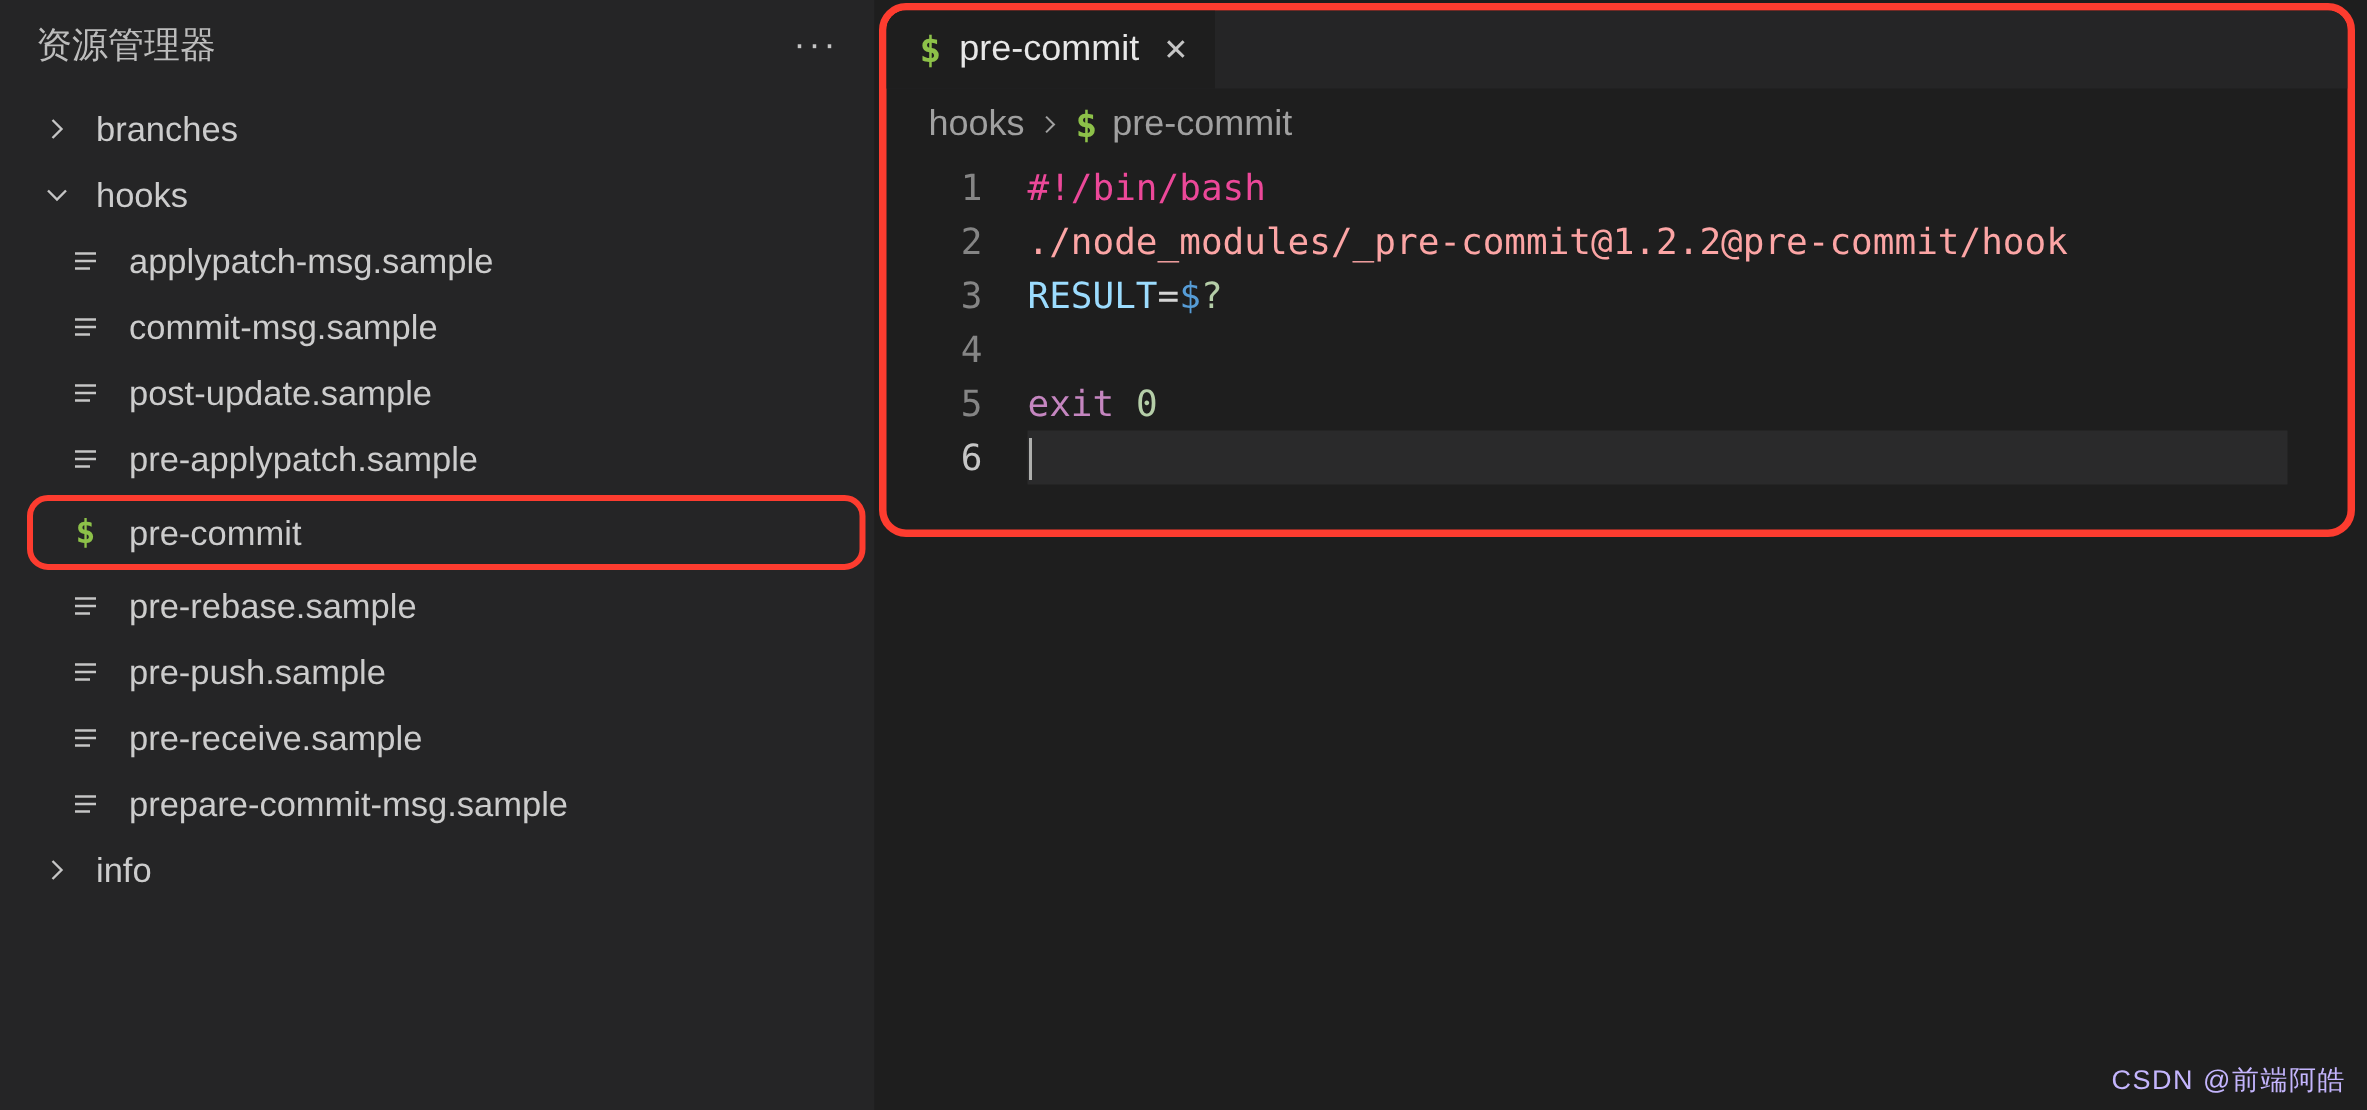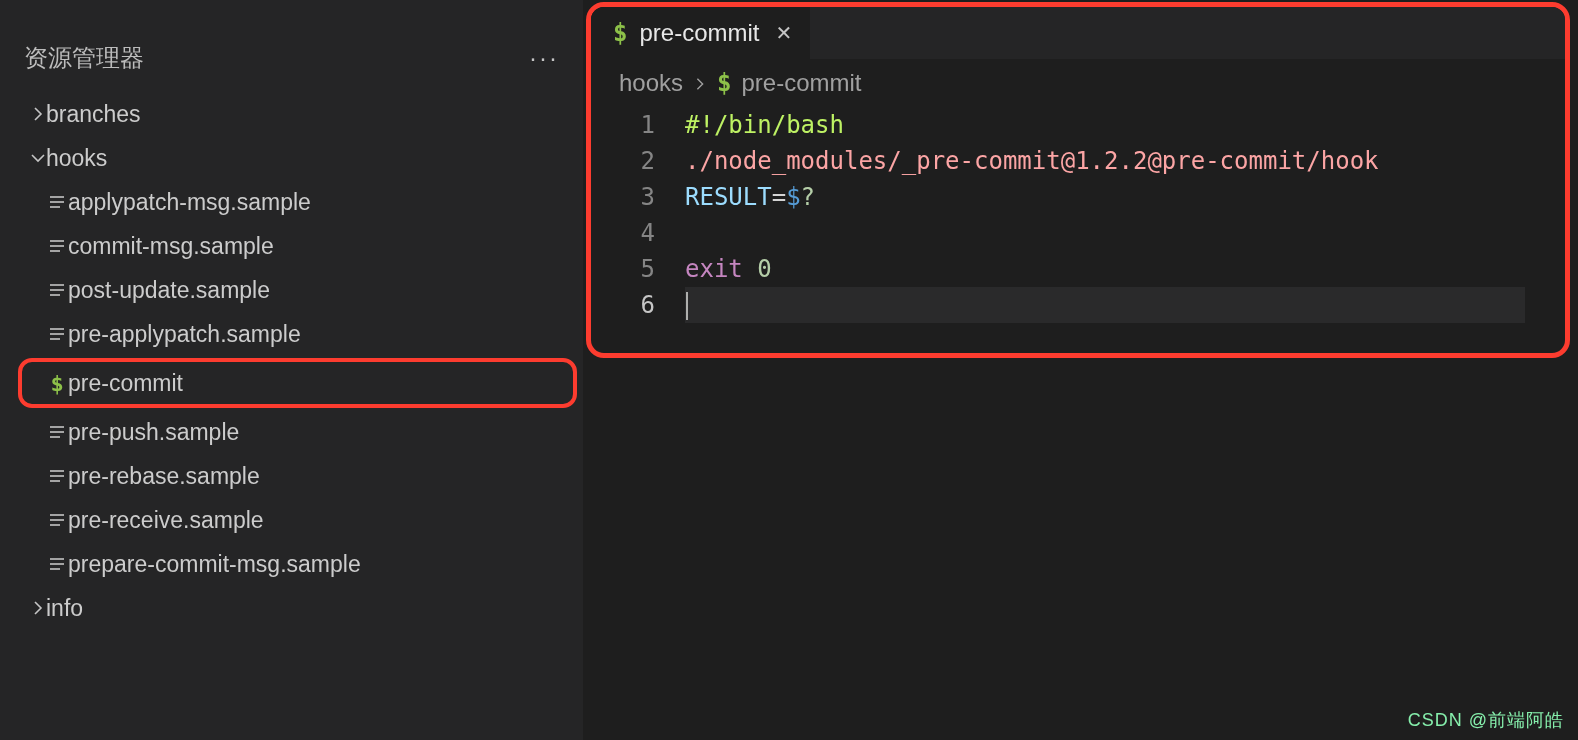--- a/index.html
+++ b/index.html
@@ -20,33 +20,32 @@
       flex-direction: column;
       padding-top: 8px;
     }
     .explorer-header {
       display: flex;
       align-items: center;
       justify-content: space-between;
       padding: 6px 18px 18px 24px;
       font-size: 24px;
       color: #bcbcbc;
-      margin-top: 28px;
     }
     .more-icon { font-size: 24px; letter-spacing: 2px; color: #c5c5c5; cursor: pointer; padding-right: 6px;}
     .root-folder {
       display: flex; align-items: center; gap: 10px;
       padding: 6px 10px;
       font-size: 22px; font-weight: 700;
       color: #cccccc;
     }
     .root-folder .chev { width:16px; display:inline-flex; justify-content:center; }
     .tree { flex: 1; overflow: auto; }
     .tree-row {
-      display: flex; align-items: center; gap: 0;
+      display: flex; align-items: center; gap: 18px;
       height: 44px;
       font-size: 23px;
       color: #cccccc;
       cursor: pointer;
       padding-left: 30px;
     }
     .tree-row.folder { padding-left: 30px; }
     .tree-row.file { padding-left: 46px; }
     .tree-row.highlight {
       border: 4px solid #fd3c2f;
@@ -124,34 +123,34 @@
       position:relative;
     }
     .cursor {
       display:inline-block;
       width:2px; height:28px;
       background:#aeafad;
       vertical-align:middle;
       margin-left:1px;
     }
 
-    .tk-comment { color:#bef264; }
+    .tk-comment { color:#ec4899; }
     .tk-var     { color:#9cdcfe; }
     .tk-op      { color:#d4d4d4; }
     .tk-dollar  { color:#569cd6; }
     .tk-qm      { color:#b5cea8; }
     .tk-keyword { color:#569cd6; }
     .tk-num     { color:#b5cea8; }
     .tk-control { color:#c586c0; }
     .tk-punc    { color:#d4d4d4; }
     .tk-string  { color:#fca5a5; }
 
     .watermark {
       position:absolute; right:14px; bottom:8px;
-      font-size:18px; color:#86efac; letter-spacing:1px;
+      font-size:18px; color:#c4b5fd; letter-spacing:1px;
       pointer-events:none;
     }
   </style>
 </head>
 <body>
 
 <div class="sidebar">
   <div class="explorer-header">
     <span>资源管理器</span>
     <span class="more-icon">···</span>
@@ -223,31 +222,31 @@
           <span>pre-commit</span>
         </div>
         <div class="tree-row file">
           <span class="file-glyph lines">
             <svg width="20" height="20" viewBox="0 0 20 20">
               <line x1="3" y1="5" x2="17" y2="5" stroke="#c5c5c5" stroke-width="1.6"></line>
               <line x1="3" y1="10" x2="17" y2="10" stroke="#c5c5c5" stroke-width="1.6"></line>
               <line x1="3" y1="15" x2="13" y2="15" stroke="#c5c5c5" stroke-width="1.6"></line>
             </svg>
           </span>
+          <span>pre-rebase.sample</span>
+        </div>
+        <div class="tree-row file">
+          <span class="file-glyph lines">
+            <svg width="20" height="20" viewBox="0 0 20 20">
+              <line x1="3" y1="5" x2="17" y2="5" stroke="#c5c5c5" stroke-width="1.6"></line>
+              <line x1="3" y1="10" x2="17" y2="10" stroke="#c5c5c5" stroke-width="1.6"></line>
+              <line x1="3" y1="15" x2="13" y2="15" stroke="#c5c5c5" stroke-width="1.6"></line>
+            </svg>
+          </span>
           <span>pre-push.sample</span>
-        </div>
-        <div class="tree-row file">
-          <span class="file-glyph lines">
-            <svg width="20" height="20" viewBox="0 0 20 20">
-              <line x1="3" y1="5" x2="17" y2="5" stroke="#c5c5c5" stroke-width="1.6"></line>
-              <line x1="3" y1="10" x2="17" y2="10" stroke="#c5c5c5" stroke-width="1.6"></line>
-              <line x1="3" y1="15" x2="13" y2="15" stroke="#c5c5c5" stroke-width="1.6"></line>
-            </svg>
-          </span>
-          <span>pre-rebase.sample</span>
         </div>
         <div class="tree-row file">
           <span class="file-glyph lines">
             <svg width="20" height="20" viewBox="0 0 20 20">
               <line x1="3" y1="5" x2="17" y2="5" stroke="#c5c5c5" stroke-width="1.6"></line>
               <line x1="3" y1="10" x2="17" y2="10" stroke="#c5c5c5" stroke-width="1.6"></line>
               <line x1="3" y1="15" x2="13" y2="15" stroke="#c5c5c5" stroke-width="1.6"></line>
             </svg>
           </span>
           <span>pre-receive.sample</span>

